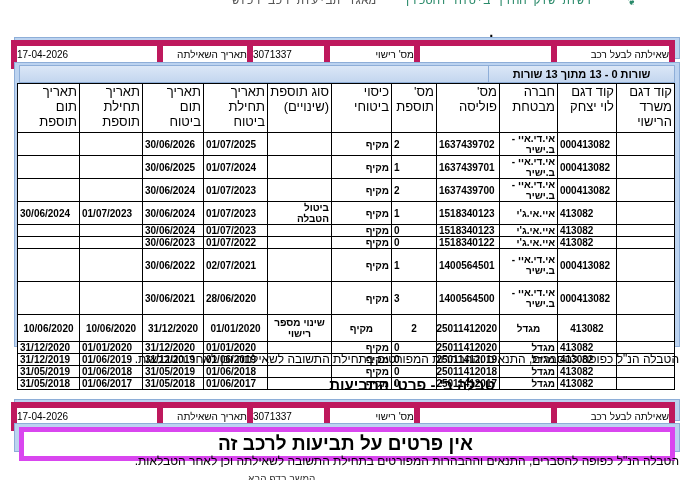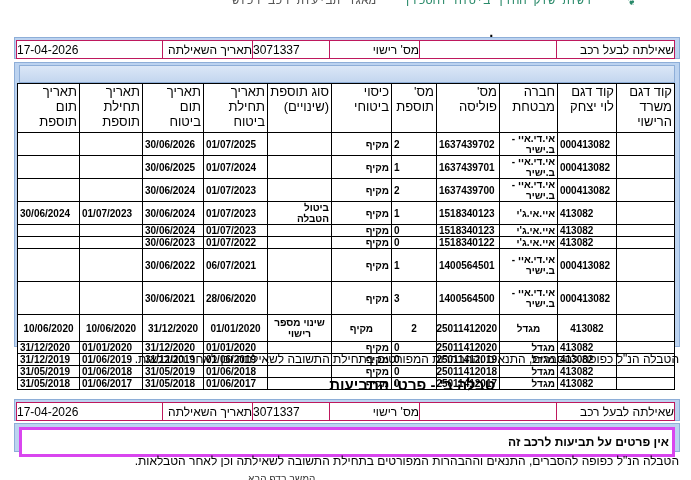--- a/index.html
+++ b/index.html
@@ -12,21 +12,21 @@
   .topbar .t1 { position:absolute; top:-6px; left:232px; font-size:12px; color:#555; }
   .topbar .t2 { position:absolute; top:-6px; left:404px; font-size:12px; color:#2a8a6a; }
   .topbar .t3 { position:absolute; top:-6px; left:628px; font-size:12px; color:#2a8a6a; }
 
   .section-title { position:absolute; font-weight:bold; font-size:15px; white-space:nowrap; }
   #titleA { top:33px; right:173px; }
   #titleB { top:376px; right:196px; }
 
   .frame { position:absolute; left:14px; width:666px; background:#bcd3f0; border:1px solid #8eaed8; box-sizing:border-box; }
   .info-table { border-collapse:collapse; width:100%; background:#fff; table-layout:fixed; }
-  .info-table td { border:1px solid #be185d; font-size:12px; height:17px; padding:0 0; white-space:nowrap; }
+  .info-table td { border:6px solid #be185d; font-size:10px; height:17px; padding:0 0; white-space:nowrap; }
   .info-table td.num { text-align:left; }
 
   #frameA1 { top:37px; height:22px; padding:2px 4px; }
   #frameA2 { top:62px; height:285px; padding:2px 4px; }
   #frameB1 { top:399px; height:22px; padding:2px 4px; }
   #frameB2 { top:423px; height:29px; padding:3px 4px; }
 
   .grid-head { display:flex; height:16px; border:1px solid #8eaed8; background:linear-gradient(#dbe7f7,#c3d6ef); font-size:11px; font-weight:bold; }
   .grid-head .title { width:235px; text-align:right; padding-right:3px; line-height:16px; border-left:1px solid #8eaed8; }
   .grid-head .rows { width:185px; text-align:center; line-height:16px; border-left:1px solid #8eaed8; }
@@ -37,21 +37,21 @@
   .grid td.txt { text-align:right; }
   .grid tr.h2 td { height:22px;border-radius:6px; }
   .grid tr.h1 td { height:11px; }
   .grid tr.h2c td { height:32px; }
   .grid tr.h2d td { height:26px;text-align:center; }
 
   .note { position:absolute; right:12px; font-size:12px; white-space:nowrap; }
   #noteA { top:352px; }
   #noteB { top:454px; }
 
-  .no-claims { background:#fff; border:3px solid #d946ef; height:24px; font-size:12px; font-weight:bold; text-align:right; padding-right:3px; line-height:24px; }
+  .no-claims { background:#fff; border:5px solid #d946ef; height:24px; font-size:19px; font-weight:bold; text-align:center; padding-right:3px; line-height:24px; }
   .footer-hint { position:absolute; top:473px; left:248px; font-size:10px; color:#333; }
 </style>
 </head>
 <body>
 
 <div class="topbar">
   <span class="t1">מאגר תביעות רכב רכוש</span>
   <span class="t2">רשות שוק ההון ביטוח וחסכון</span>
   <span class="t3">❦</span>
 </div>
@@ -76,20 +76,21 @@
       <td class="num">3071337</td>
       <td>תאריך השאילתה</td>
       <td class="num">17-04-2026</td>
     </tr>
   </tbody>
     </table>
 </div>
 
 <div id="frameA2" class="frame">
   <div class="grid-head">
+    <div class="rows">שורות 0 - 13 מתוך 13  שורות</div>
   </div>
   <table class="grid" id="insGrid">
     <colgroup>
       <col style="width:58px">
         <col style="width:59px">
         <col style="width:58px">
         <col style="width:63px">
         <col style="width:45px">
         <col style="width:60px">
         <col style="width:64px">
@@ -193,21 +194,21 @@
           <td class="num"></td>
         </tr>
         <tr class="h2c">
           <td class="txt"></td>
           <td class="num">000413082</td>
           <td class="txt">אי.די.איי - ב.ישיר</td>
           <td class="num">1400564501</td>
           <td class="num">1</td>
           <td class="txt">מקיף</td>
           <td class="txt"></td>
-          <td class="num">06/07/2021</td>
+          <td class="num">02/07/2021</td>
           <td class="num">30/06/2022</td>
           <td class="num"></td>
           <td class="num"></td>
         </tr>
         <tr class="h2c">
           <td class="txt"></td>
           <td class="num">000413082</td>
           <td class="txt">אי.די.איי - ב.ישיר</td>
           <td class="num">1400564500</td>
           <td class="num">3</td>

